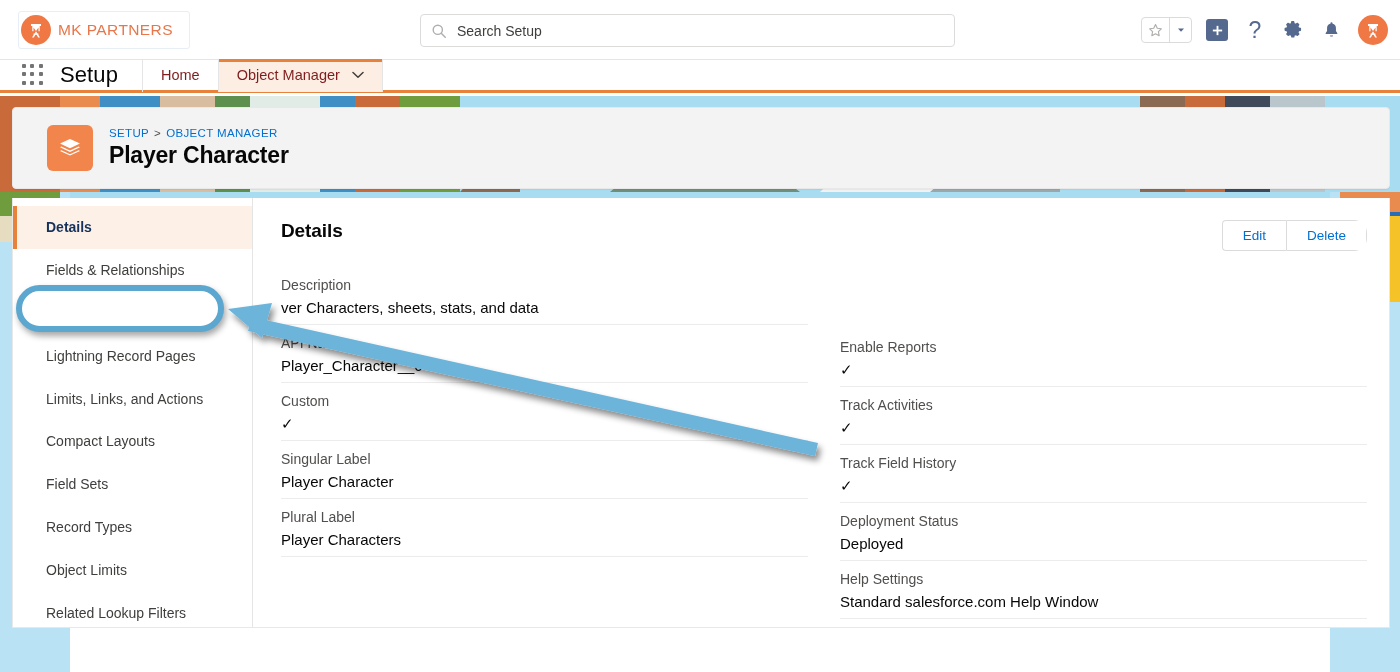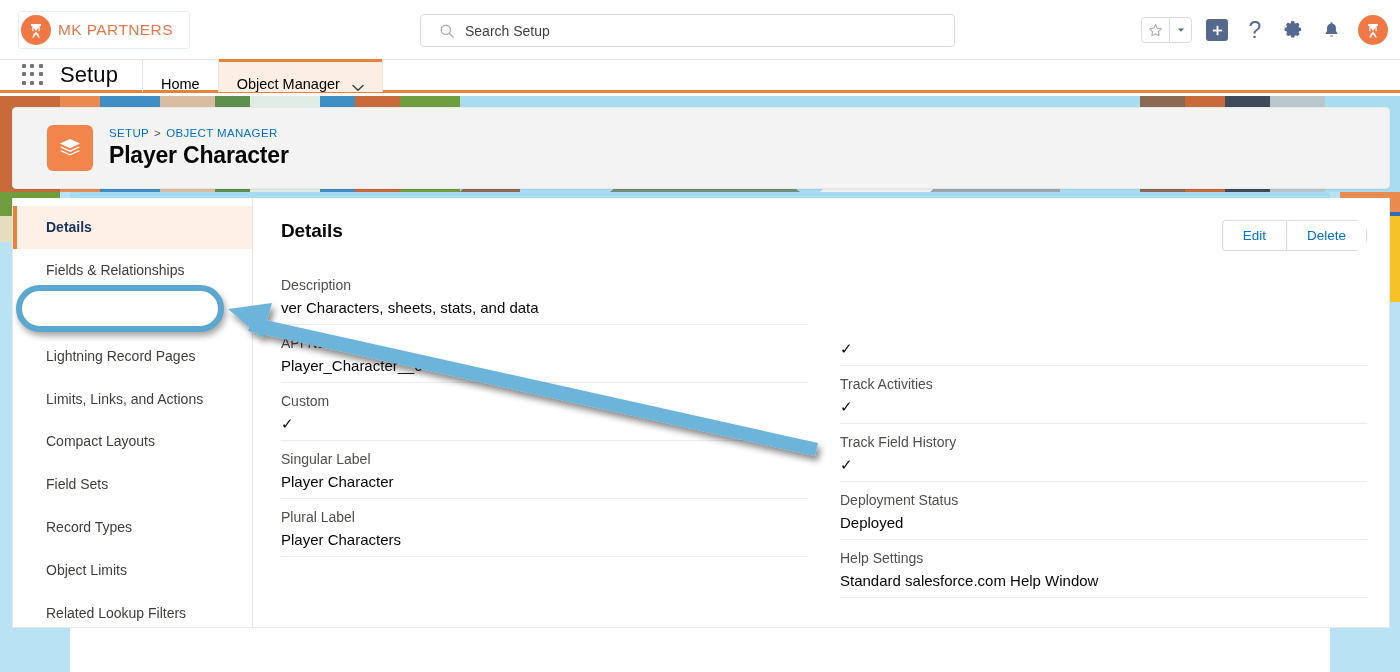--- a/index.html
+++ b/index.html
@@ -27,21 +27,21 @@
     flex:0 0 auto;
   }
   .brand-text {
     margin-left:7px; color:#e8764a; font-size:15.5px; letter-spacing:.4px;
     font-family:"Liberation Sans", sans-serif; white-space:nowrap;
   }
 
   .search-wrap {
     position:absolute; left:420px; top:14px; width:535px; height:33px;
     background:#fff; border:1px solid #dddbda; border-radius:4px;
-    display:flex; align-items:center; padding:0 18px;
+    display:flex; align-items:center; padding:0 10px;
   }
   .search-icon { width:16px; height:16px; flex:0 0 auto; margin-right:10px; opacity:.55; }
   .search-input {
     border:0; outline:0; width:100%; height:100%;
     font-size:14px; color:#3e3e3c; font-family:"Liberation Sans", sans-serif;
     background:transparent;
   }
   .search-input::placeholder { color:#3e3e3c; }
 
   .header-actions {
@@ -79,22 +79,22 @@
   }
   .waffle { margin-left:22px; width:22px; height:22px;
             display:grid; grid-template-columns:repeat(3,1fr); gap:3px; cursor:pointer; }
   .waffle i { width:4px; height:4px; background:#747474; border-radius:1px; display:block; }
   .setup-word {
     margin-left:16px; font-size:22px; color:#080707; font-weight:400;
     letter-spacing:.1px;
   }
   .nav-sep { width:1px; height:33px; background:#e5e5e5; margin-left:24px; }
   .nav-tab {
-    height:33px; display:flex; align-items:flex-end; padding:0 18px;
-    font-size:14.5px; color:#000000; cursor:pointer; position:relative;
+    height:33px; display:flex; align-items:center; padding:0 18px;
+    font-size:14.5px; color:#7f1d1d; cursor:pointer; position:relative;
     border-right:1px solid #e5e5e5;
   }
   .nav-tab.active { background:#fdeee4; }
   .nav-tab.active::before {
     content:""; position:absolute; top:0; left:0; right:0; height:3px; background:#e8813a;
   }
   .tab-caret { margin-left:12px; display:inline-flex; }
 
   
   .bg-art { position:absolute; top:96px; left:0; width:1400px; height:576px; z-index:0; overflow:hidden; }
@@ -398,20 +398,21 @@
           </div>
           <div class="field">
             <div class="field-label">Plural Label</div>
             <div class="field-value">Player Characters</div>
           </div>
         </div>
 
         <div class="col">
           <div class="field spacer-field" style="height:52px;"></div>
           <div class="field">
+            <div class="field-label">Enable Reports</div>
             <div class="field-value check">✓</div>
           </div>
           <div class="field">
             <div class="field-label">Track Activities</div>
             <div class="field-value check">✓</div>
           </div>
           <div class="field">
             <div class="field-label">Track Field History</div>
             <div class="field-value check">✓</div>
           </div>

